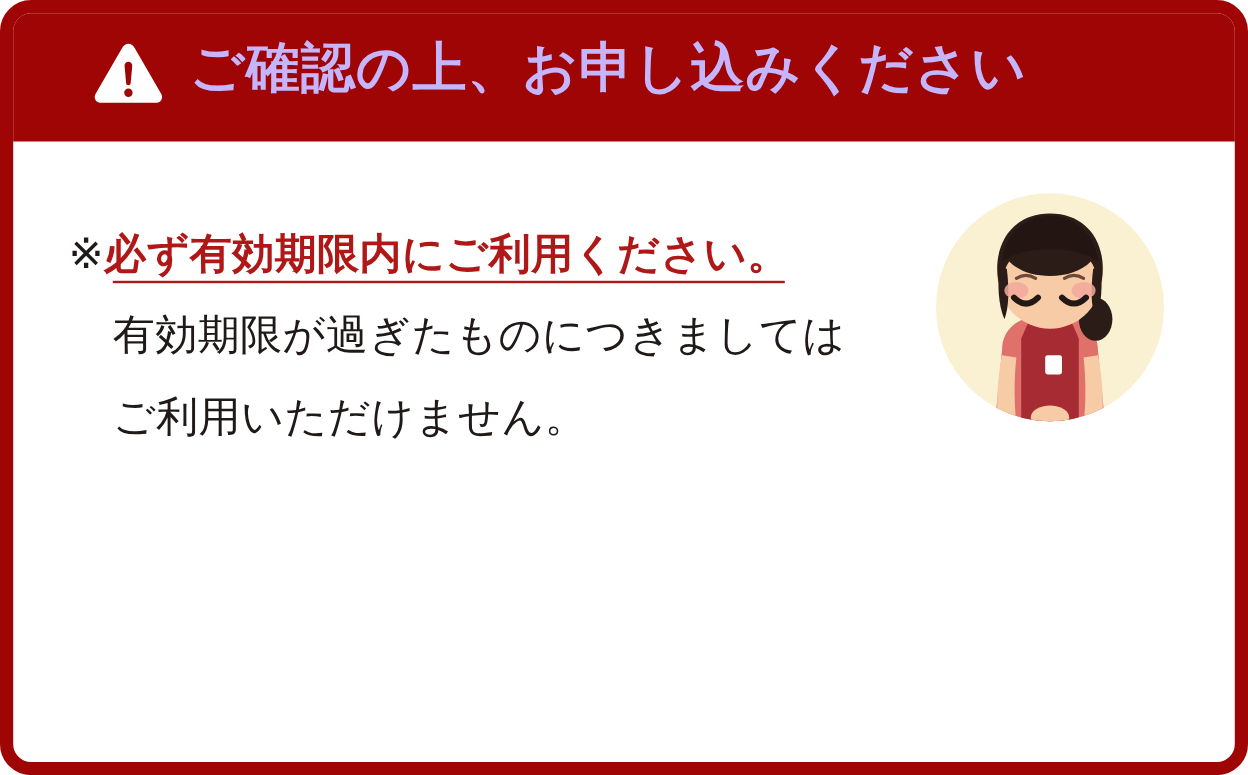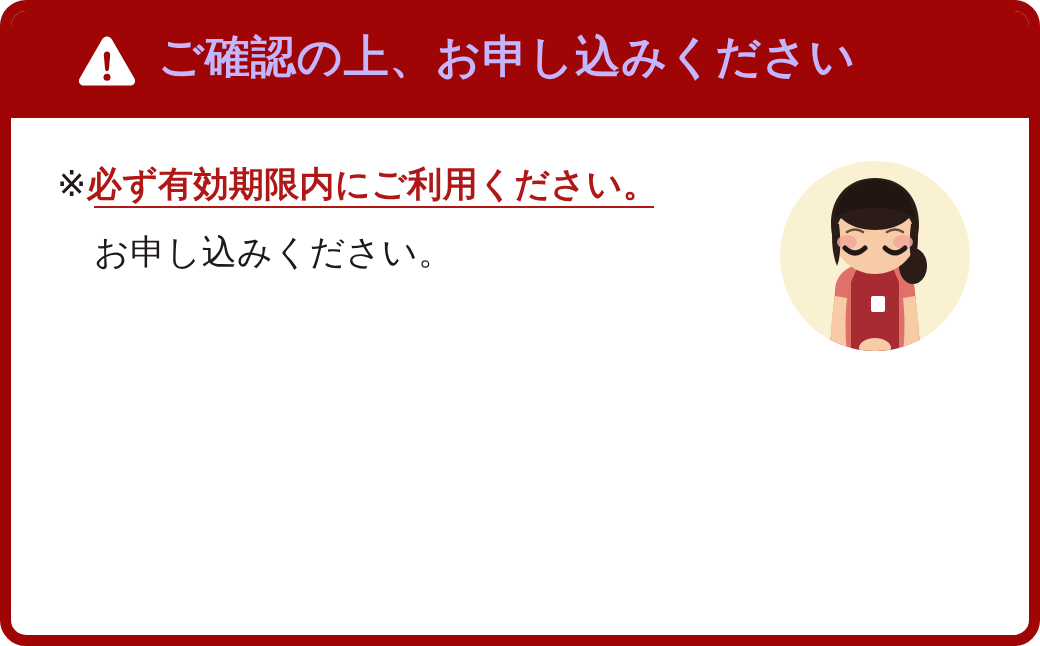--- a/index.html
+++ b/index.html
@@ -62,21 +62,21 @@
   }
 
   
   .notice-body {
     position: absolute;
     left: 0;
     top: 107px;
     width: 1018px;
     height: 517px;
     box-sizing: border-box;
-    padding: 32px 0 0 46px;
+    padding: 60px 0 0 46px;
   }
 
   .para {
     margin: 0 0 8px 0;
   }
   .para-gap-1 { margin-bottom: 42px; }
   .para-gap-2 { margin-bottom: 38px; }
 
   .line {
     font-size: 35px;
@@ -189,20 +189,23 @@
         </g>
       </svg>
     </div>
 
     <div class="para para-gap-1">
       <div class="line underlined">
         <span class="marker">※</span><span class="em-red">必ず有効期限内にご利用ください。</span>
         <span class="rule rule-w1"></span>
       </div>
       <div class="line indent">
-        <span>お申し込みください。</span>
+        <span>有効期限が過ぎたものにつきましては</span>
+      </div>
+      <div class="line indent">
+        <span>ご利用いただけません。</span>
       </div>
     </div>
 
 
 
   </div>
 </div>
 
 </body></html>

